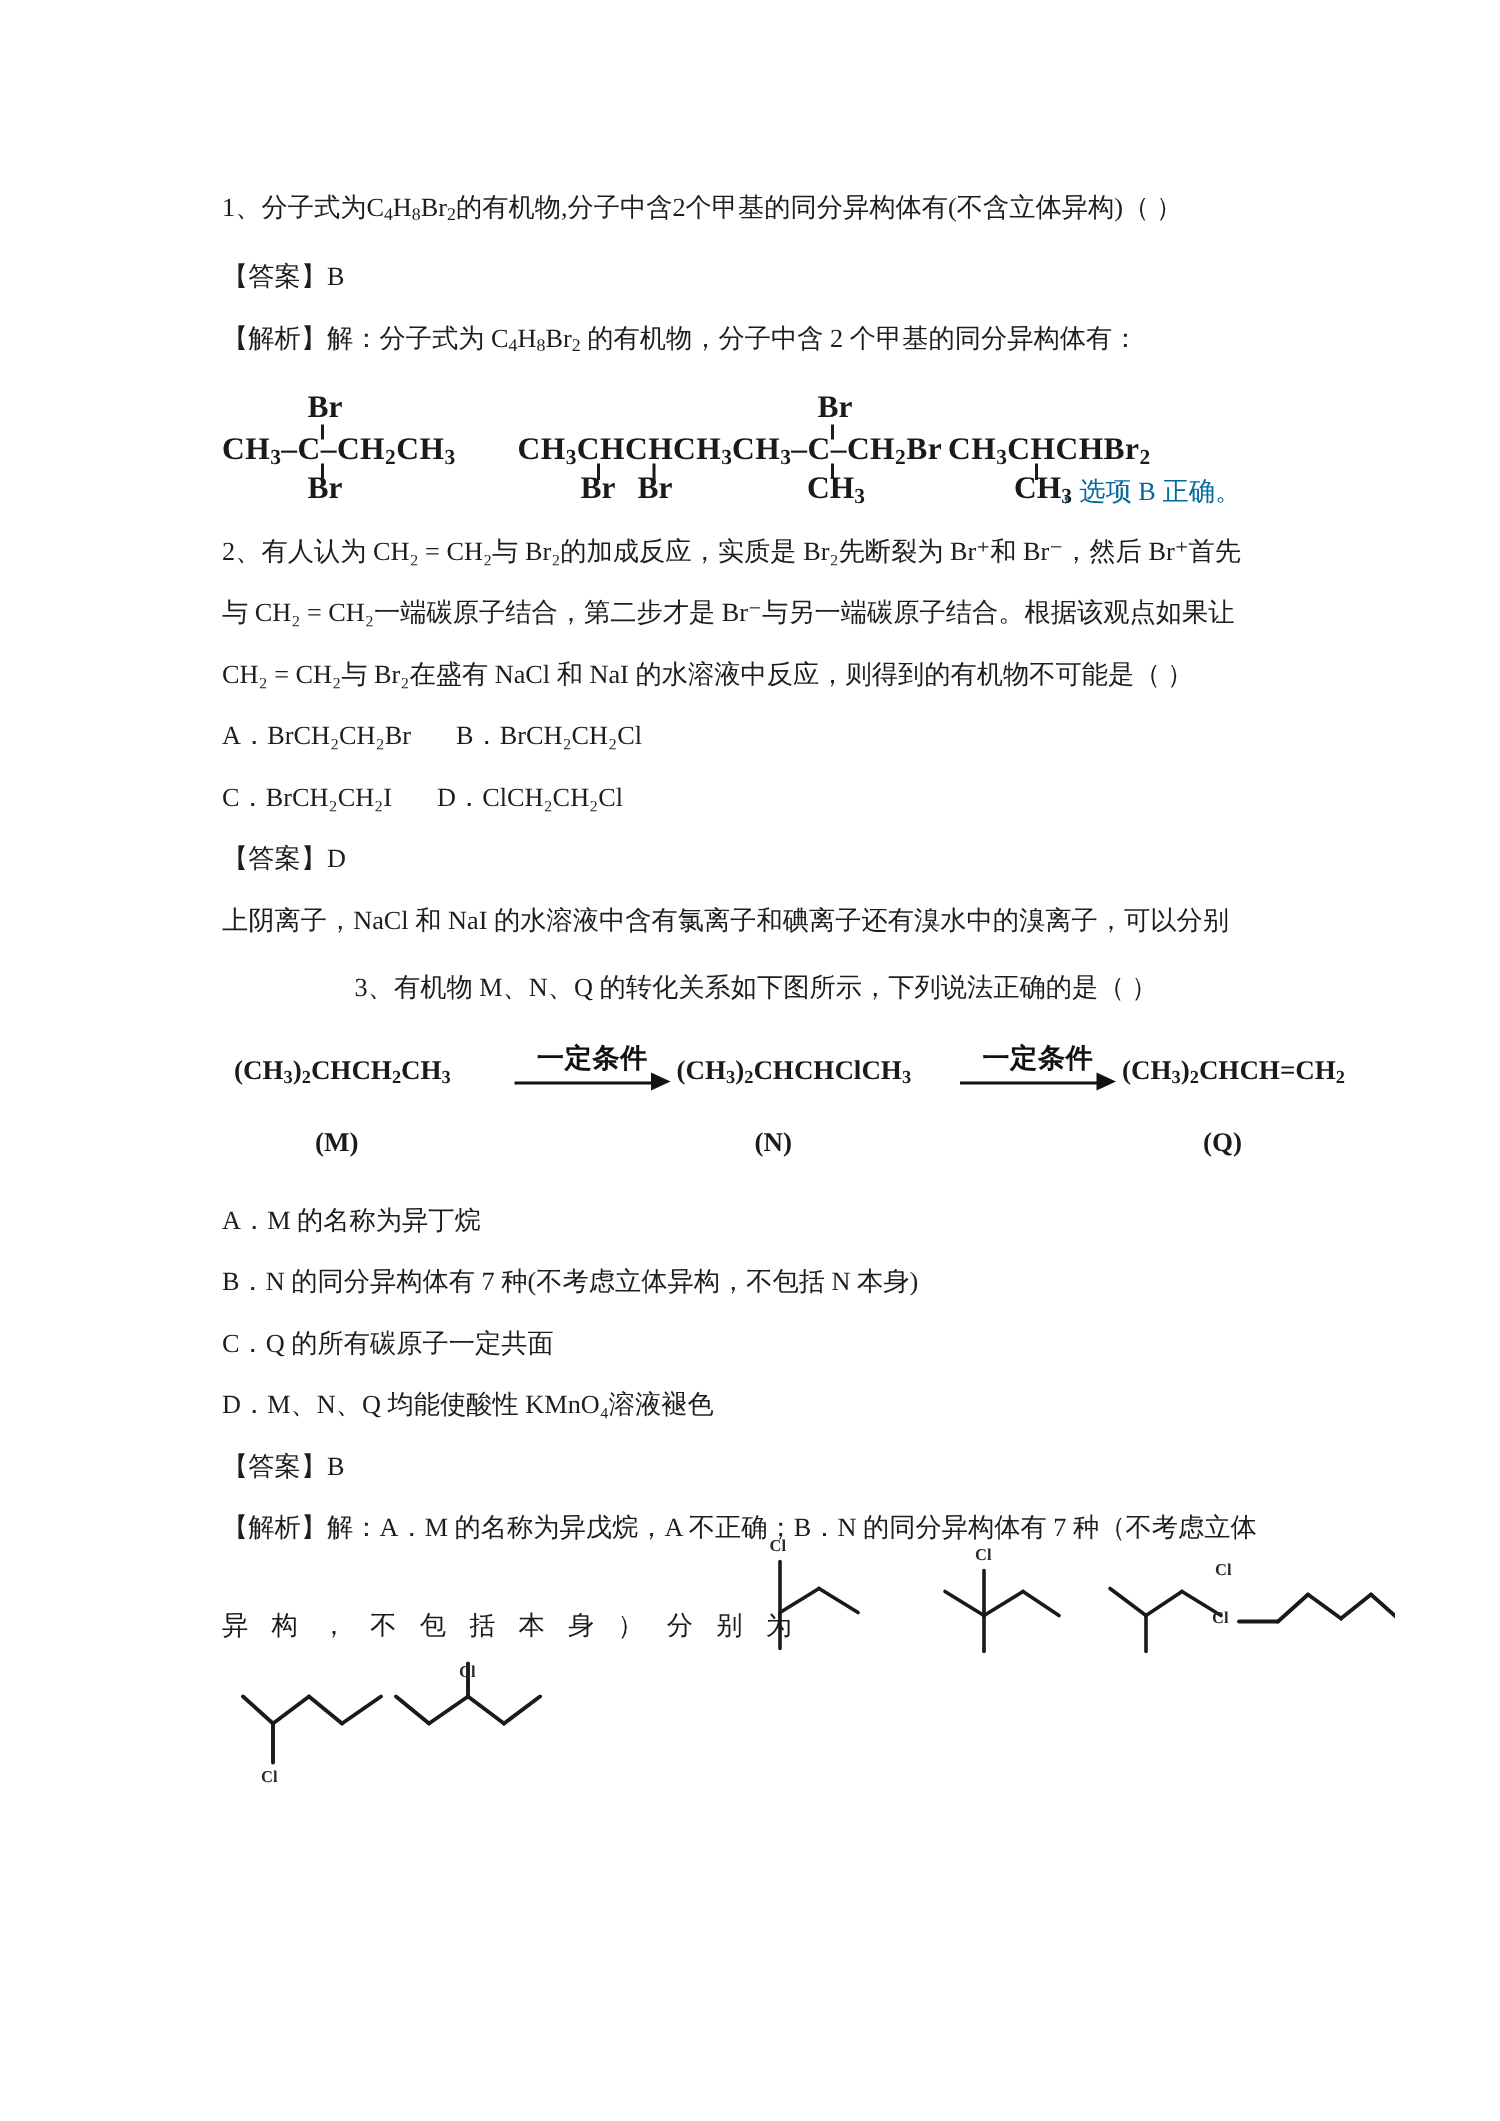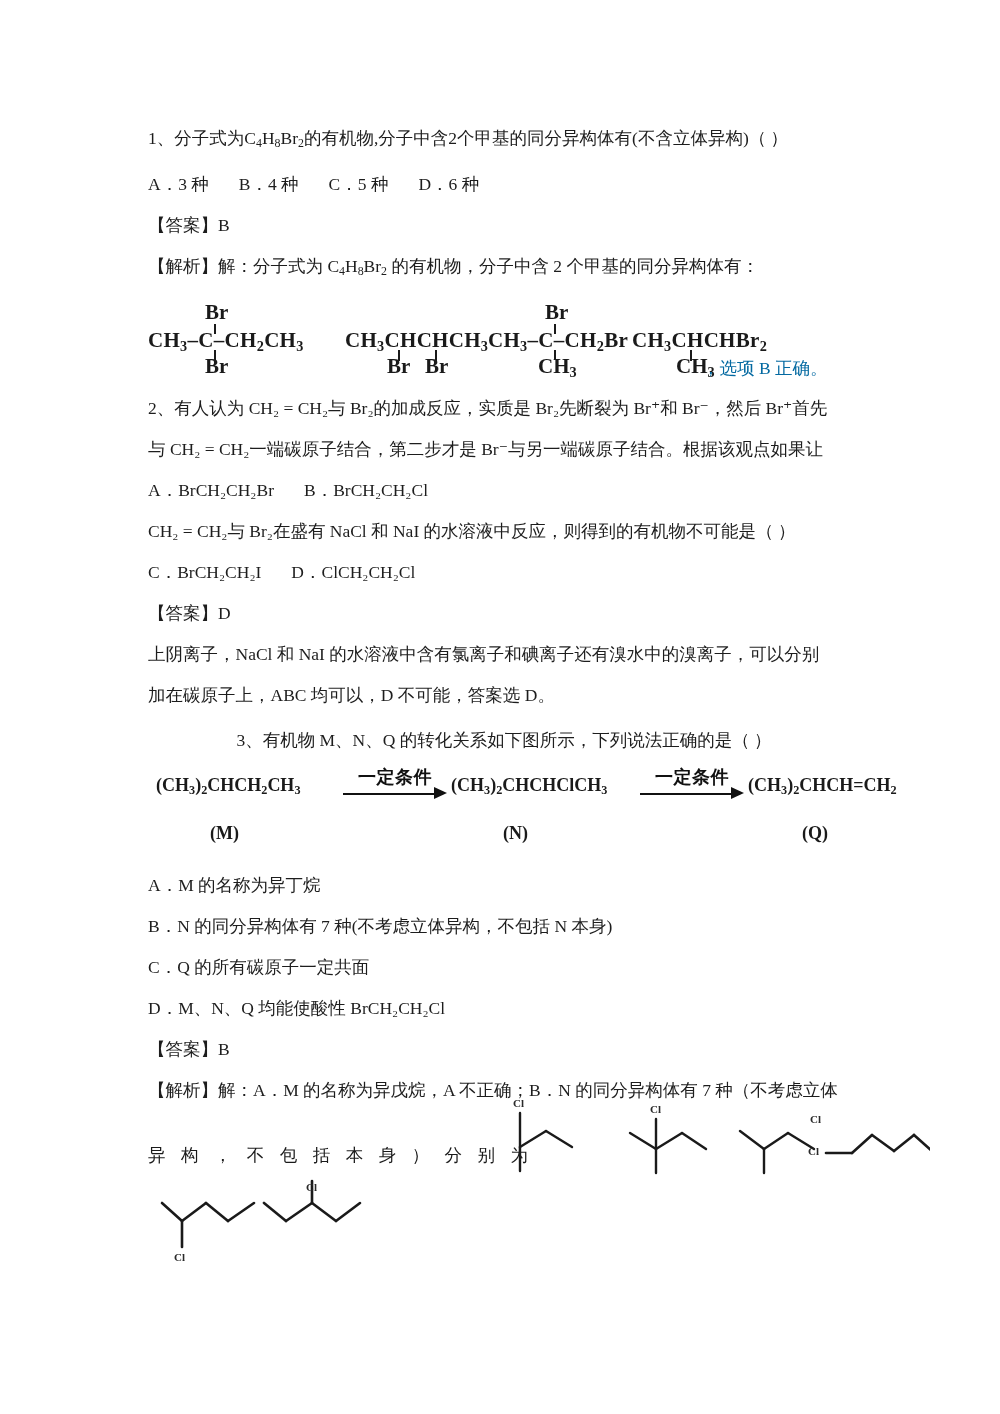--- a/index.html
+++ b/index.html
@@ -83,20 +83,21 @@
     position: absolute;
     font-size: 17.5px;
     color: #0369a1;
     white-space: nowrap;
   }
 
   
   .scheme {
     position: relative;
     height: 104px;
+    margin-top: 10px;
   }
   .scheme .sp-formula {
     position: absolute;
     top: 14px;
     font-size: 18px;
     font-weight: 700;
     white-space: nowrap;
   }
   .scheme .label {
     position: absolute;
@@ -161,23 +162,20 @@
 </head>
 <body>
 
 <div class="page">
   <div class="content">
 
     <div class="line">
       <span>1、</span><span>分子式为C</span><sub>4</sub><span>H</span><sub>8</sub><span>Br</span><sub>2</sub><span>的有机物,分子中含2个甲基的同分异构体有(不含立体异构)（      ）</span>
     </div>
 
-    <div class="line">
-      <span>A．3 种</span><span class="sp-lg"></span><span>B．4 种</span><span class="sp-lg"></span><span>C．5 种</span><span class="sp-lg"></span><span>D．6 种</span>
-    </div>
 
     <div class="line">
       <span>【答案】</span><span>B</span>
     </div>
 
     <div class="line">
       <span>【解析】</span><span>解：分子式为 C</span><sub>4</sub><span>H</span><sub>8</sub><span>Br</span><sub>2</sub><span> 的有机物，分子中含 2 个甲基的同分异构体有：</span>
     </div>
 
     <div class="struct-row">
@@ -215,39 +213,36 @@
       <span class="tail-text" style="left:554px; top:56px;">，选项 B 正确。</span>
     </div>
 
     <div class="line" style="margin-top:6px;">
       <span>2、有人认为 CH₂ = CH₂与 Br₂的加成反应，实质是 Br₂先断裂为 Br⁺和 Br⁻，然后 Br⁺首先</span>
     </div>
     <div class="line">
       <span>与 CH₂ = CH₂一端碳原子结合，第二步才是 Br⁻与另一端碳原子结合。根据该观点如果让</span>
     </div>
     <div class="line">
+      <span>CH₂ = CH₂与 Br₂在盛有 NaCl 和 NaI 的水溶液中反应，则得到的有机物不可能是（  ）</span>
+    </div>
+
+    <div class="line">
       <span>A．BrCH₂CH₂Br</span><span class="sp-lg"></span><span>B．BrCH₂CH₂Cl</span>
     </div>
-
-    <div class="line">
-      <span>CH₂ = CH₂与 Br₂在盛有 NaCl 和 NaI 的水溶液中反应，则得到的有机物不可能是（  ）</span>
-    </div>
     <div class="line">
       <span>C．BrCH₂CH₂I</span><span class="sp-lg"></span><span>D．ClCH₂CH₂Cl</span>
     </div>
 
     <div class="line">
       <span>【答案】</span><span>D</span>
     </div>
 
     <div class="line">
       <span>上阴离子，NaCl 和 NaI 的水溶液中含有氯离子和碘离子还有溴水中的溴离子，可以分别</span>
-    </div>
-    <div class="line">
-      <span>加在碳原子上，ABC 均可以，D 不可能，答案选 D。</span>
     </div>
 
     <div class="line" style="margin-top:4px;text-align:center;">
       <span>3、有机物 M、N、Q 的转化关系如下图所示，下列说法正确的是（      ）</span>
     </div>
 
     <div class="scheme">
       <span class="sp-formula" style="left:8px;">(CH<sub>3</sub>)<sub>2</sub>CHCH<sub>2</sub>CH<sub>3</sub></span>
       <span class="label" style="left:62px;">(M)</span>
 
@@ -273,21 +268,21 @@
     <div class="line">
       <span>A．M 的名称为异丁烷</span>
     </div>
     <div class="line">
       <span>B．N 的同分异构体有 7 种(不考虑立体异构，不包括 N 本身)</span>
     </div>
     <div class="line">
       <span>C．Q 的所有碳原子一定共面</span>
     </div>
     <div class="line">
-      <span>D．M、N、Q 均能使酸性 BrCH₂CH₂Cl</span>
+      <span>D．M、N、Q 均能使酸性 KMnO₄溶液褪色</span>
     </div>
 
     <div class="line">
       <span>【答案】</span><span>B</span>
     </div>
 
     <div class="line">
       <span>【解析】</span><span>解：A．M 的名称为异戊烷，A 不正确；B．N 的同分异构体有 7 种（不考虑立体</span>
     </div>
 

